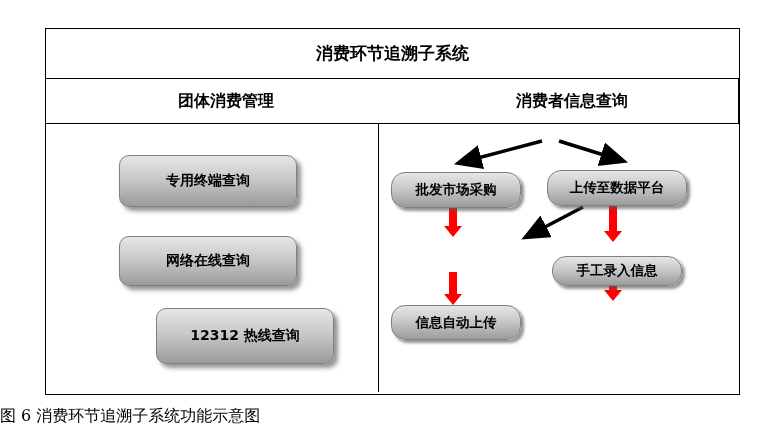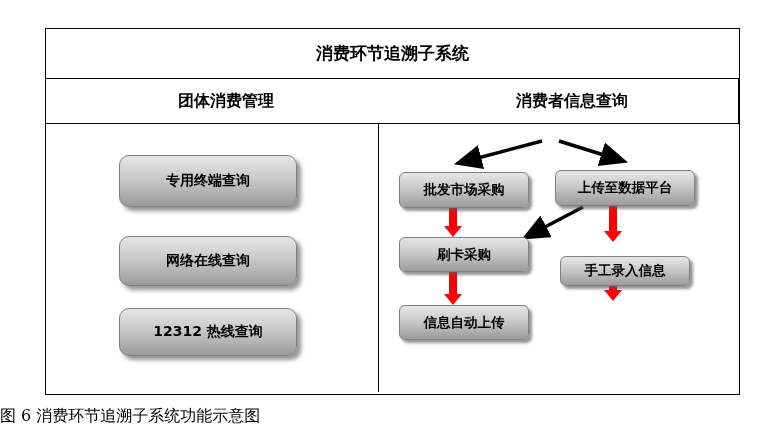--- a/index.html
+++ b/index.html
@@ -47,28 +47,27 @@
     border: 1px solid #808080;
     border-radius: 10px;
     box-shadow: 4px 4px 4px rgba(90,90,90,0.65);
     display: flex; align-items: center; justify-content: center;
     font-size: 14px; font-weight: bold; color: #000;
   }
   .rbox {
     position: absolute;
     background: linear-gradient(to bottom, #e6e6e6 0%, #c9c9c9 45%, #9b9b9b 100%);
     border: 1px solid #808080;
-    border-radius: 6px;
+    border-radius: 14px;
     box-shadow: 3px 3px 3px rgba(90,90,90,0.65);
     display: flex; align-items: center; justify-content: center;
     text-align: center;
     font-size: 13.5px; font-weight: bold; color: #000;
     line-height: 1.3;
     padding: 14px 4px;
-    margin-left: 8px;
   }
   .arrow-layer {
     position: absolute; left: 0; top: 0;
     width: 100%; height: 100%;
     pointer-events: none;
   }
   .caption {
     position: absolute;
     left: 0; top: 406px; width: 784px;
     font-family: "DejaVu Serif", "Liberation Serif", serif;
@@ -85,21 +84,21 @@
   <div class="subheader-row">
     <div class="cell right">团体消费管理</div>
     <div class="cell left">消费者信息查询</div>
   </div>
 
   <div class="body-row">
 
     <div class="body-left">
       <div class="lbox" style="top:31px; height:52px;">专用终端查询</div>
       <div class="lbox" style="top:112px; height:50px;">网络在线查询</div>
-      <div class="lbox" style="top:184px; height:48px;">12312 热线查询</div>
+      <div class="lbox" style="top:184px; height:56px;margin-left:37px;">12312 热线查询</div>
     </div>
 
     <div class="body-right">
 
       <svg class="arrow-layer" viewBox="0 0 360 268">
         <defs>
           <marker id="ah" markerWidth="9" markerHeight="8" refX="6.5" refY="3.5" orient="auto">
             <path d="M0,0 L8,3.5 L0,7 z" fill="#000"></path>
           </marker>
         </defs>
@@ -110,21 +109,20 @@
         <line x1="204" y1="83" x2="147" y2="113" stroke="#000" stroke-width="3.5" marker-end="url(#ah)"></line>
 
         <polygon points="70,84 78,84 78,102 83,102 74,113 65,102 70,102" fill="#ff0000"></polygon>
         <polygon points="230,82 238,82 238,107 243,107 234,118 225,107 230,107" fill="#ff0000"></polygon>
         <polygon points="70,148 78,148 78,170 83,170 74,181 65,170 70,170" fill="#ff0000"></polygon>
         <polygon points="230,153 238,153 238,166 243,166 234,177 225,166 230,166" fill="#ff0000"></polygon>
       </svg>
 
       <div class="rbox" style="left:12px;  top:48px;  width:130px; height:36px;">批发市场采购</div>
       <div class="rbox" style="left:168px; top:46px;  width:140px; height:36px;">上传至数据平台</div>
-      <div class="rbox" style="left:12px;  top:113px; width:130px; height:35px;">刷卡采购</div>
       <div class="rbox" style="left:173px; top:132px; width:130px; height:18px;">手工录入信息</div>
       <div class="rbox" style="left:12px;  top:181px; width:130px; height:35px;">信息自动上传</div>
 
     </div>
   </div>
 </div>
 
 <div class="caption">图 6  消费环节追溯子系统功能示意图</div>
 
 </body></html>

